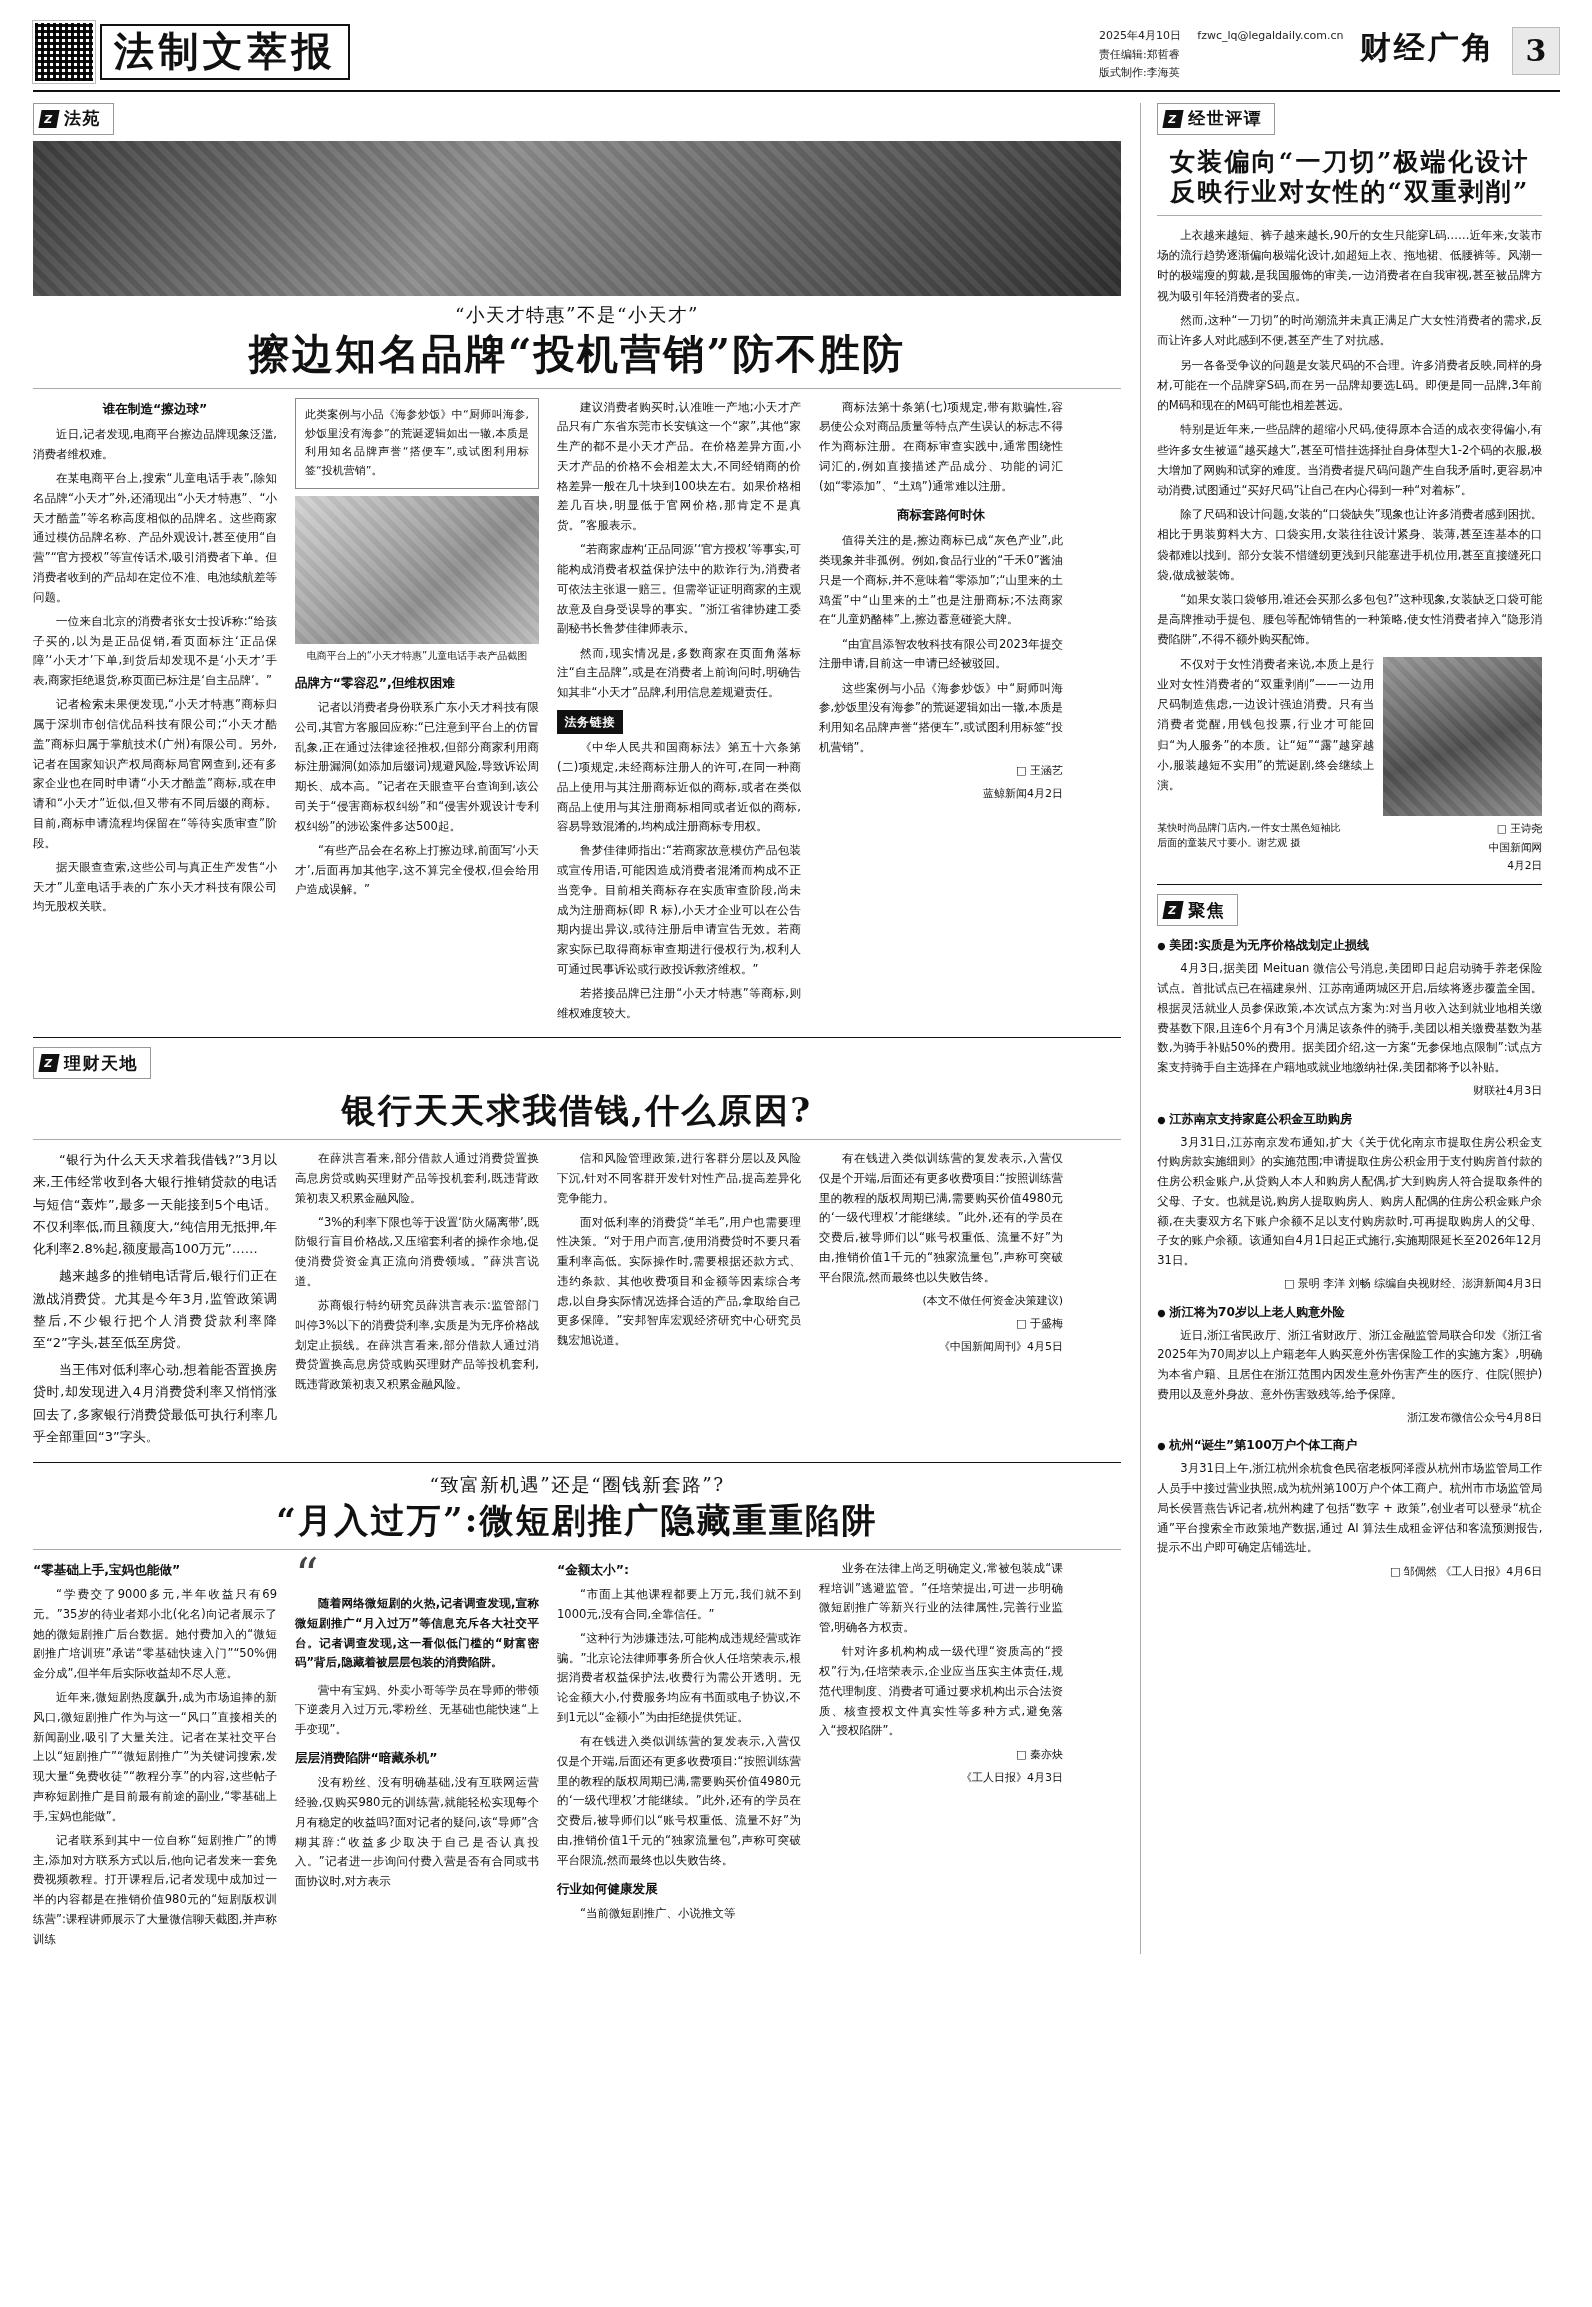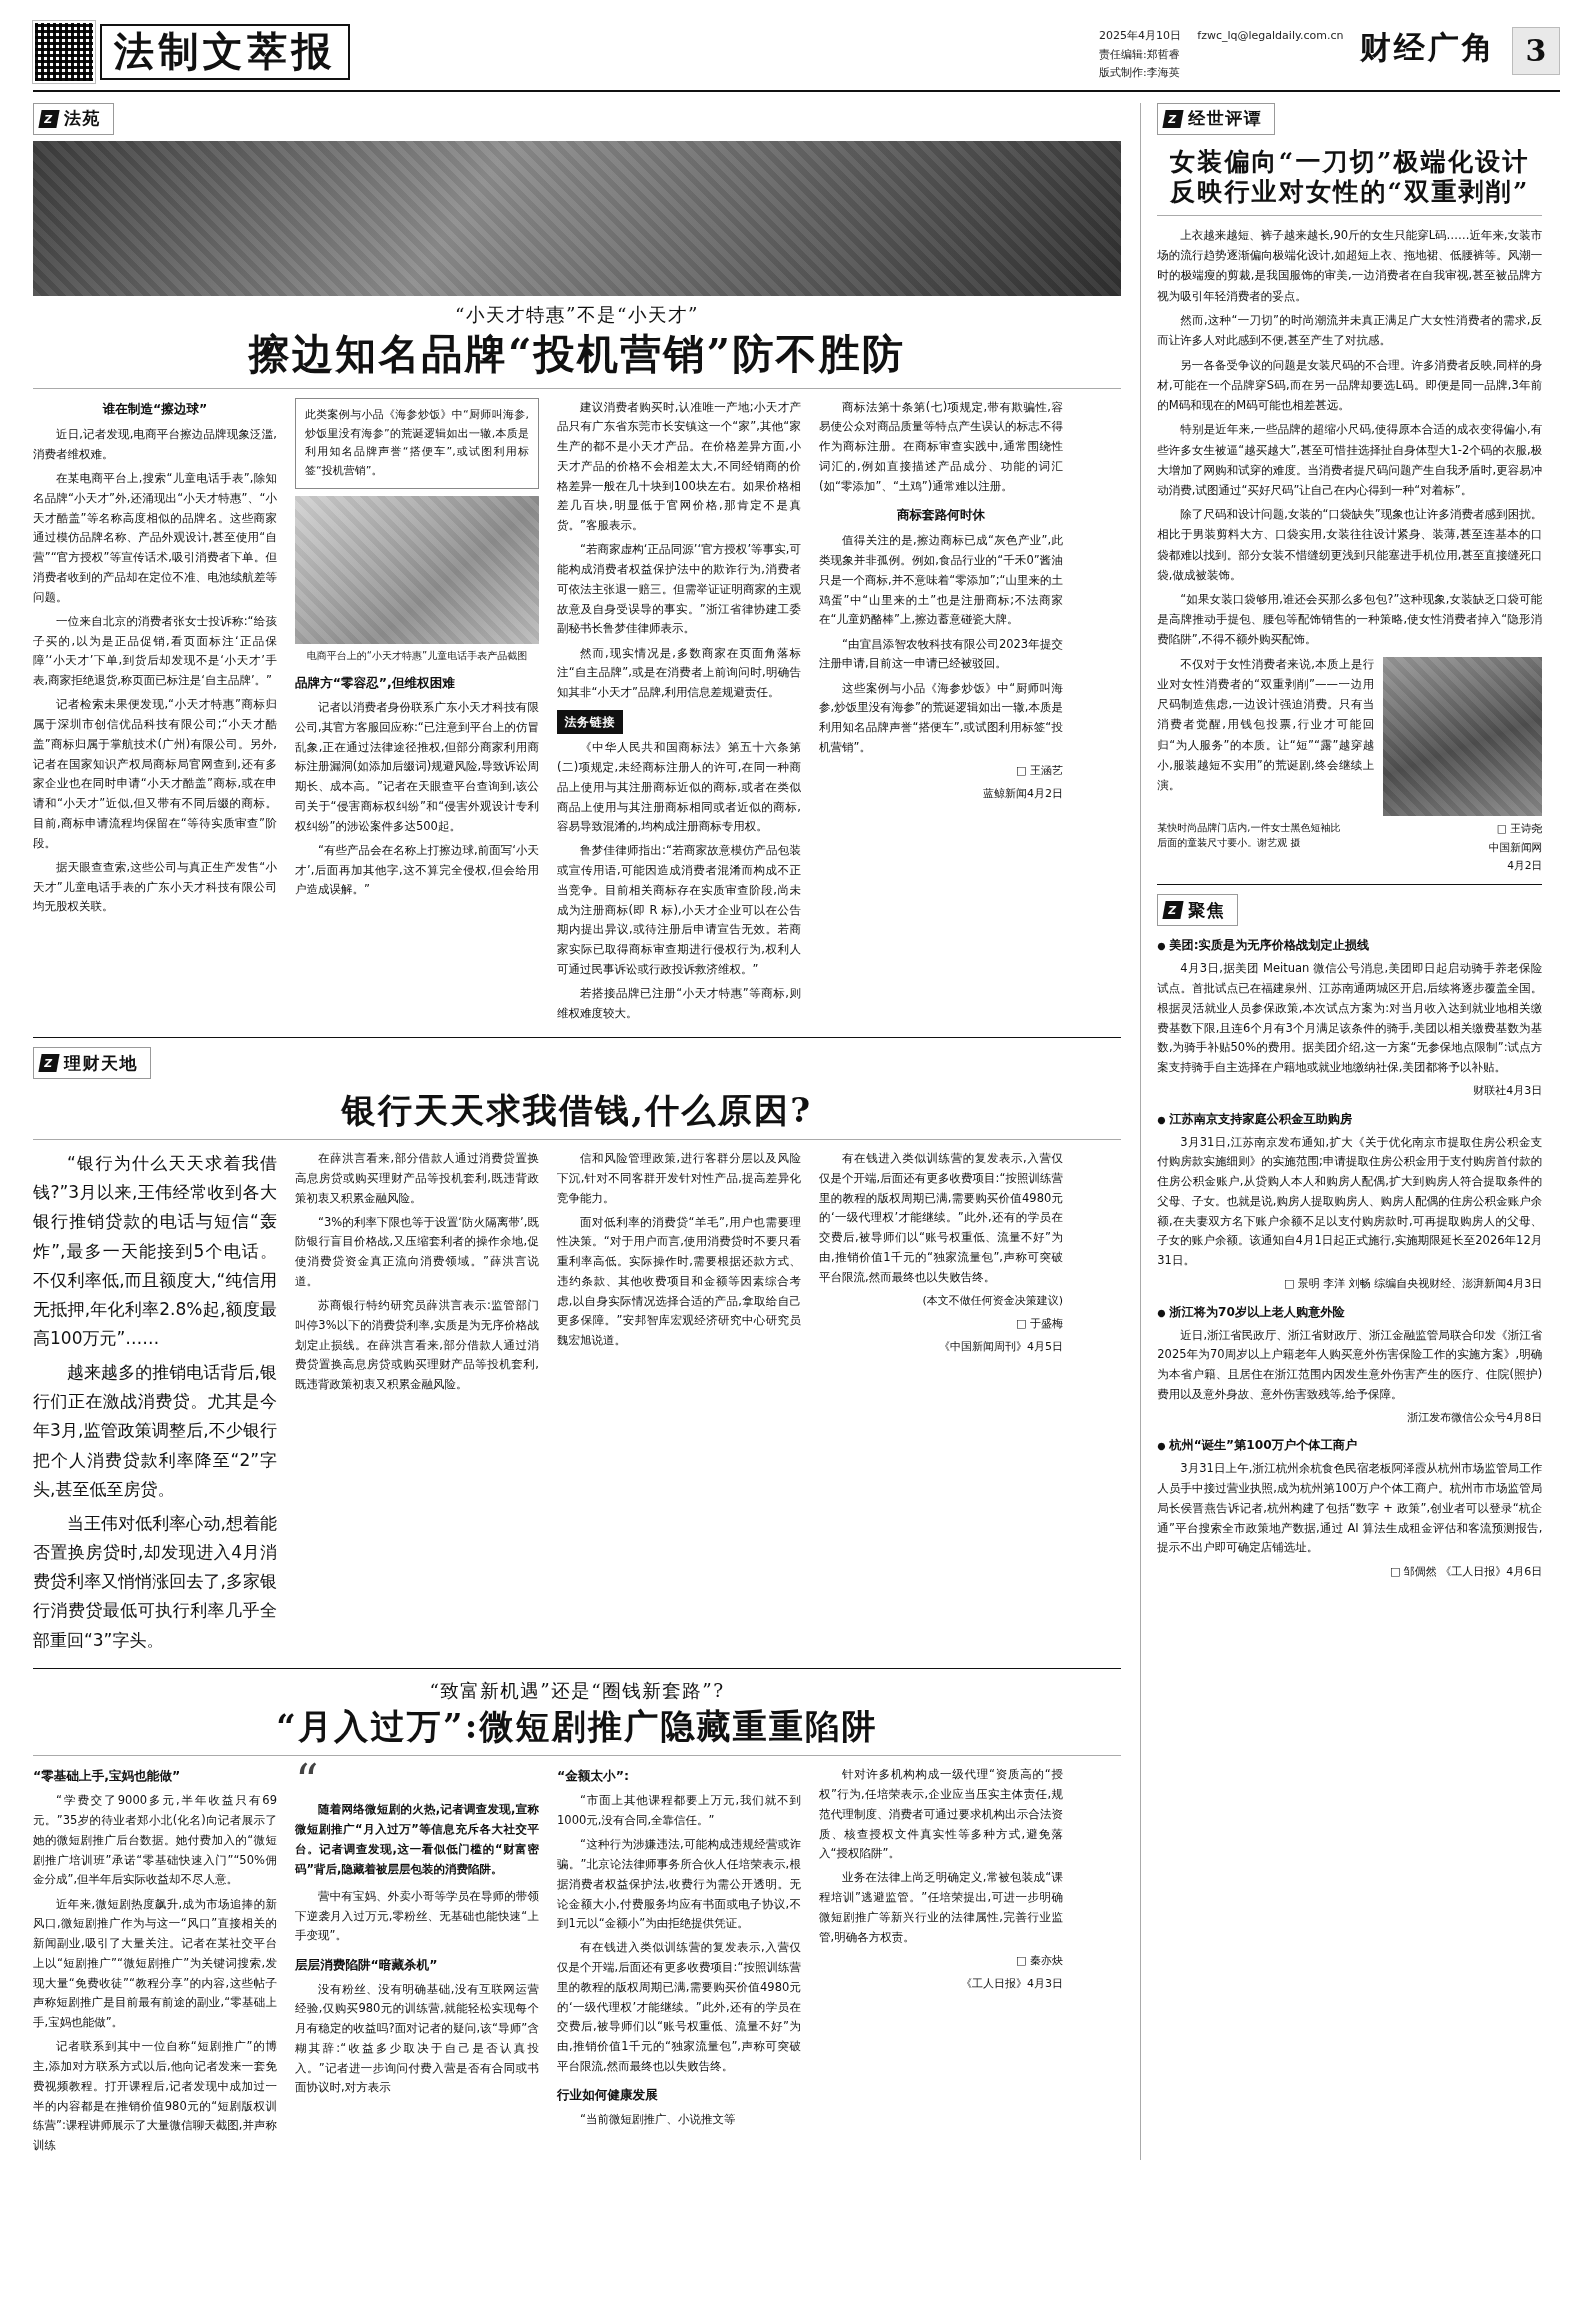--- a/index.html
+++ b/index.html
@@ -149,21 +149,21 @@
         <span class="sec-label">
             <span class="sec-mark">Z</span>
             <span>理财天地</span>
           </span>
       </div>
 
       <div class="headline h-lg" style="margin:10.4px 0 7.4px;">银行天天求我借钱,什么原因?</div>
       <div class="hr-thin"></div>
 
       <div style="display:flex;gap:18px;">
-        <div style="width:244px;font-size:17px;line-height:1.72;text-align:justify;">
+        <div style="width:244px;font-size:13px;line-height:1.72;text-align:justify;">
           <p style="text-indent:2em;margin:0 0 4.4px;">“银行为什么天天求着我借钱?”3月以来,王伟经常收到各大银行推销贷款的电话与短信“轰炸”,最多一天能接到5个电话。不仅利率低,而且额度大,“纯信用无抵押,年化利率2.8%起,额度最高100万元”……</p>
           <p style="text-indent:2em;margin:0 0 4.4px;">越来越多的推销电话背后,银行们正在激战消费贷。尤其是今年3月,监管政策调整后,不少银行把个人消费贷款利率降至“2”字头,甚至低至房贷。</p>
           <p style="text-indent:2em;margin:0 0 4.4px;">当王伟对低利率心动,想着能否置换房贷时,却发现进入4月消费贷利率又悄悄涨回去了,多家银行消费贷最低可执行利率几乎全部重回“3”字头。</p>
         </div>
         <div style="width:244px;font-size:11.5px;line-height:1.72;text-align:justify;">
           <p style="text-indent:2em;margin:0 0 4.4px;">在薛洪言看来,部分借款人通过消费贷置换高息房贷或购买理财产品等投机套利,既违背政策初衷又积累金融风险。</p>
           <p style="text-indent:2em;margin:0 0 4.4px;">“3%的利率下限也等于设置‘防火隔离带’,既防银行盲目价格战,又压缩套利者的操作余地,促使消费贷资金真正流向消费领域。”薛洪言说道。</p>
           <p style="text-indent:2em;margin:0 0 4.4px;">苏商银行特约研究员薛洪言表示:监管部门叫停3%以下的消费贷利率,实质是为无序价格战划定止损线。在薛洪言看来,部分借款人通过消费贷置换高息房贷或购买理财产品等投机套利,既违背政策初衷又积累金融风险。</p>
         </div>
         <div style="width:244px;font-size:11.5px;line-height:1.72;text-align:justify;">
@@ -201,22 +201,22 @@
         </div>
         <div style="width:244px;font-size:11.5px;line-height:1.72;text-align:justify;">
           <p class="sub-h" style="text-indent:0;margin:0 0 4.4px;">“金额太小”:</p>
           <p style="text-indent:2em;margin:0 0 4.4px;">“市面上其他课程都要上万元,我们就不到1000元,没有合同,全靠信任。”</p>
           <p style="text-indent:2em;margin:0 0 4.4px;">“这种行为涉嫌违法,可能构成违规经营或诈骗。”北京论法律师事务所合伙人任培荣表示,根据消费者权益保护法,收费行为需公开透明。无论金额大小,付费服务均应有书面或电子协议,不到1元以“金额小”为由拒绝提供凭证。</p>
           <p style="text-indent:2em;margin:0 0 4.4px;">有在钱进入类似训练营的复发表示,入营仅仅是个开端,后面还有更多收费项目:“按照训练营里的教程的版权周期已满,需要购买价值4980元的‘一级代理权’才能继续。”此外,还有的学员在交费后,被导师们以“账号权重低、流量不好”为由,推销价值1千元的“独家流量包”,声称可突破平台限流,然而最终也以失败告终。</p>
           <p class="sub-h" style="text-indent:0;margin:7.4px 0 4.4px;">行业如何健康发展</p>
           <p style="text-indent:2em;margin:0 0 4.4px;">“当前微短剧推广、小说推文等</p>
         </div>
         <div style="width:244px;font-size:11.5px;line-height:1.72;text-align:justify;">
+          <p style="text-indent:2em;margin:0 0 4.4px;">业务在法律上尚乏明确定义,常被包装成“课程培训”逃避监管。”任培荣提出,可进一步明确微短剧推广等新兴行业的法律属性,完善行业监管,明确各方权责。</p>
           <p style="text-indent:2em;margin:0 0 4.4px;">针对许多机构构成一级代理“资质高的“授权”行为,任培荣表示,企业应当压实主体责任,规范代理制度、消费者可通过要求机构出示合法资质、核查授权文件真实性等多种方式,避免落入“授权陷阱”。</p>
-          <p style="text-indent:2em;margin:0 0 4.4px;">业务在法律上尚乏明确定义,常被包装成“课程培训”逃避监管。”任培荣提出,可进一步明确微短剧推广等新兴行业的法律属性,完善行业监管,明确各方权责。</p>
           <div class="byline">□ 秦亦炔</div>
           <div class="byline">《工人日报》4月3日</div>
         </div>
       </div>
 
     </div>
 
     <div class="col-right">
 
       <div class="sec-box">

